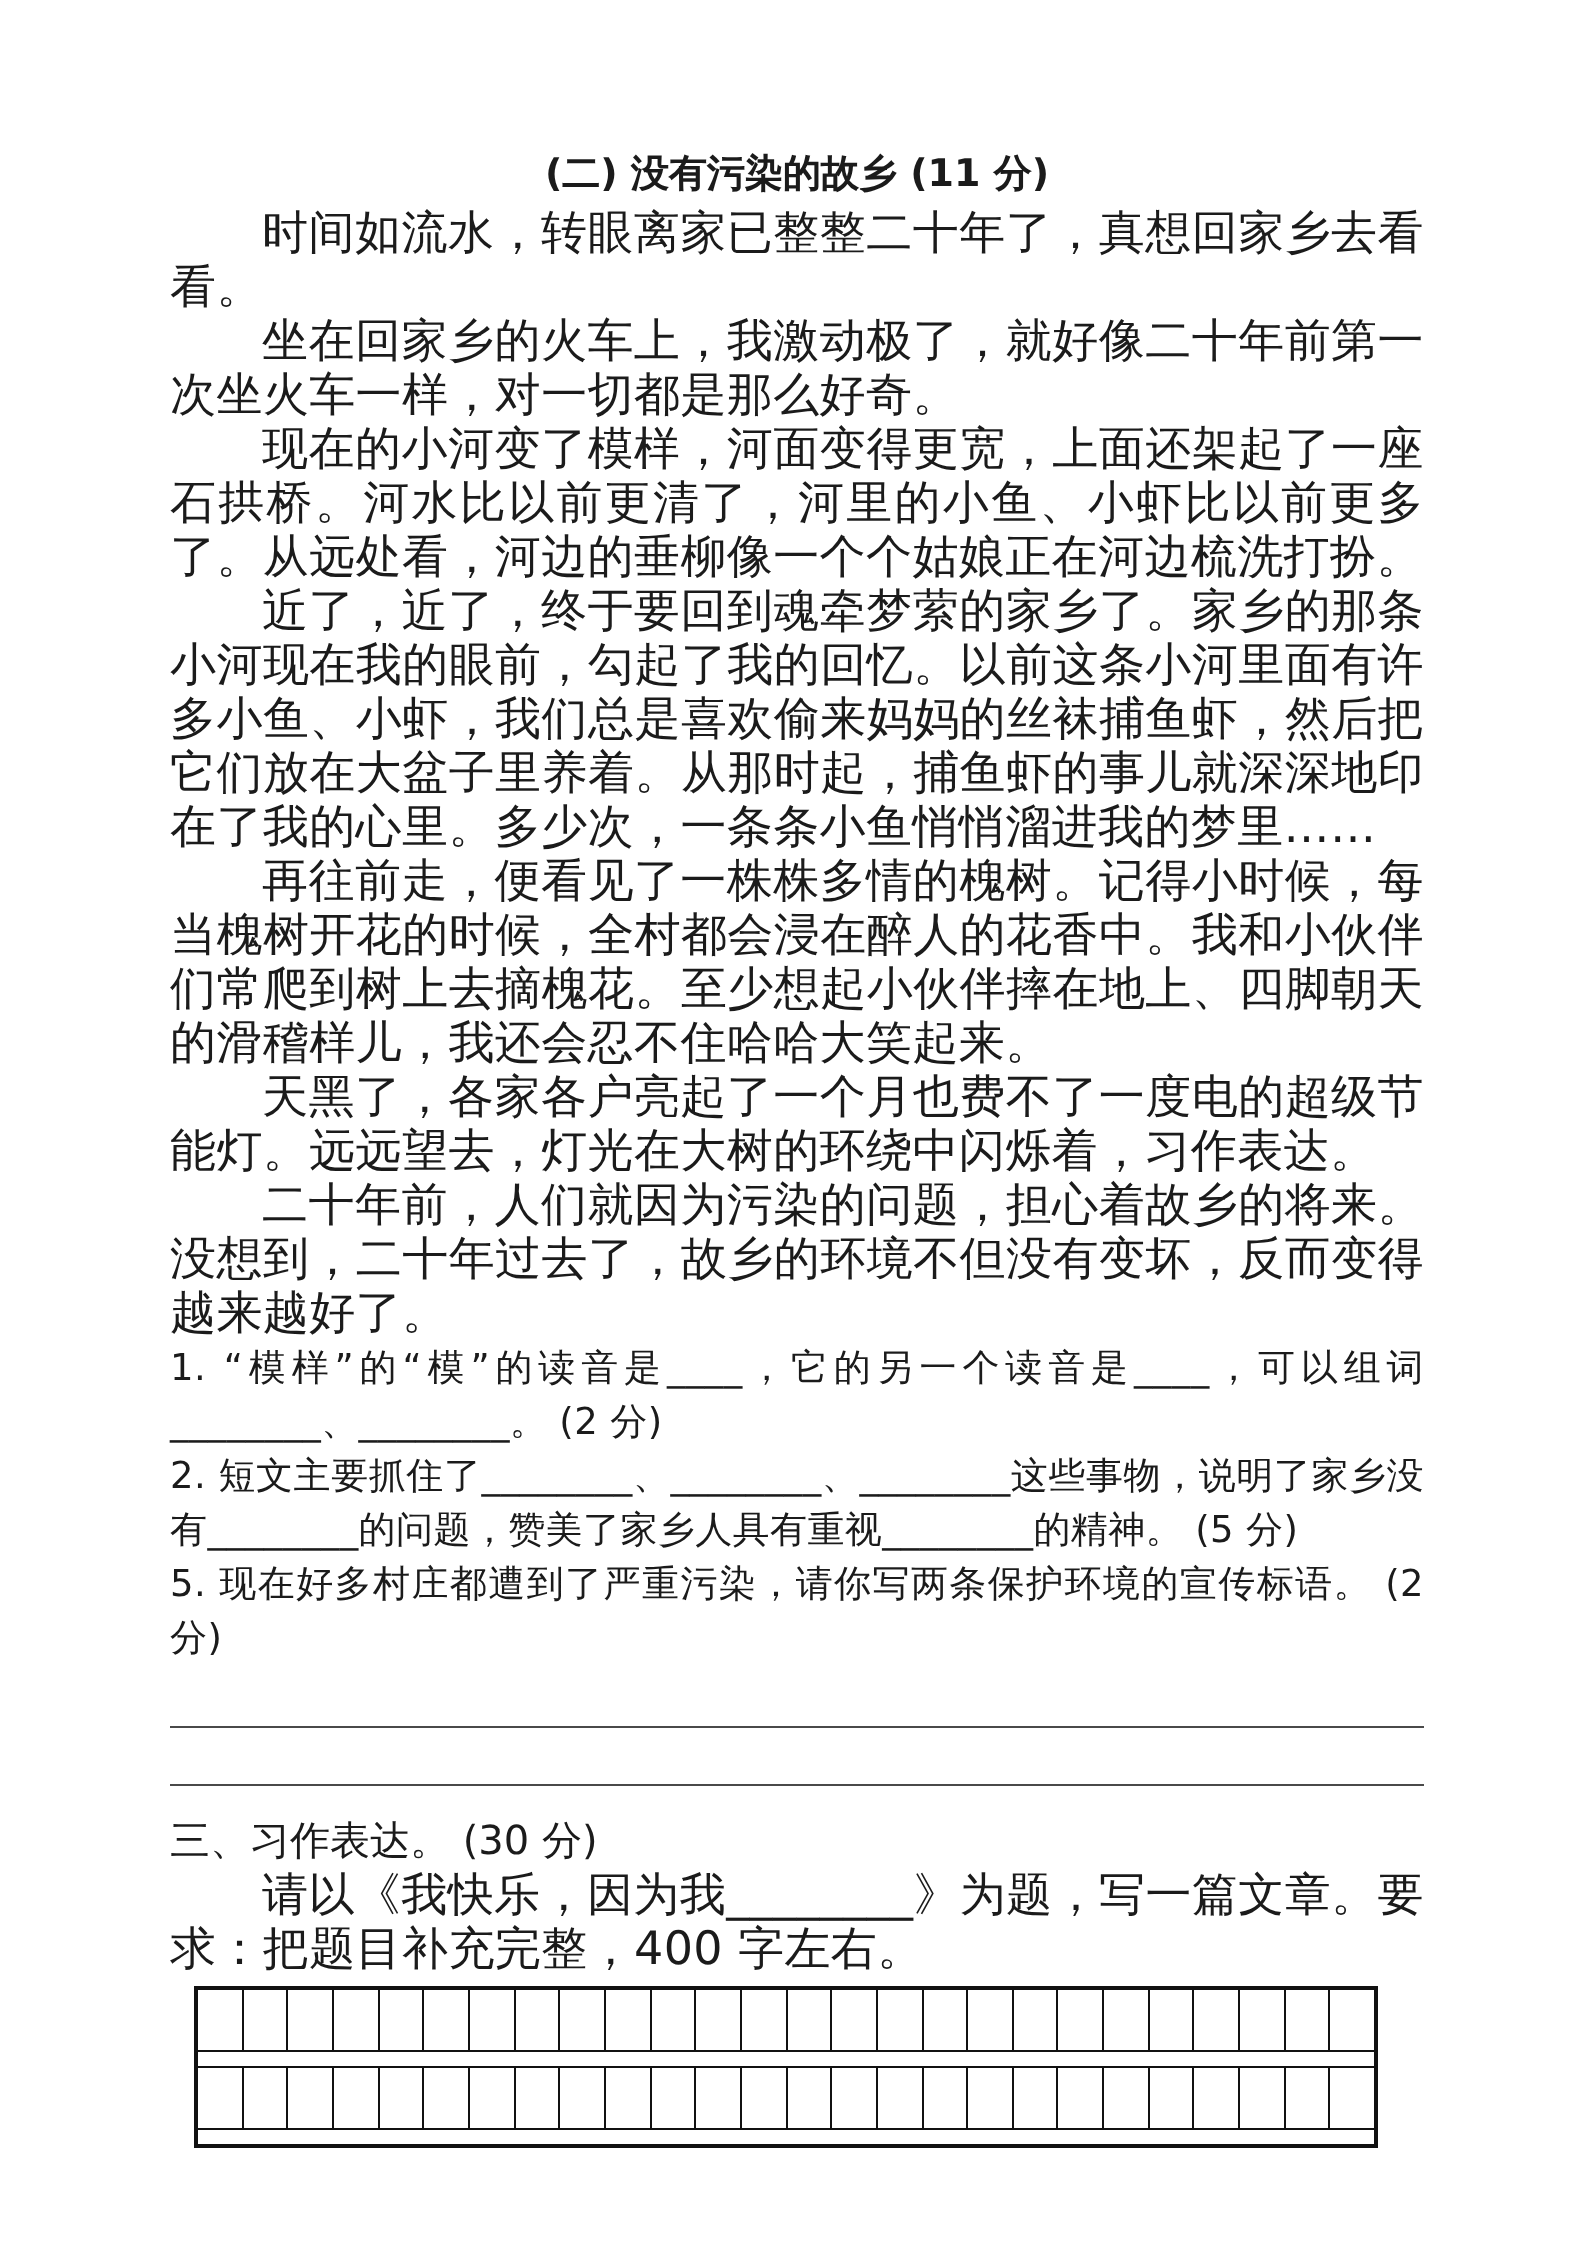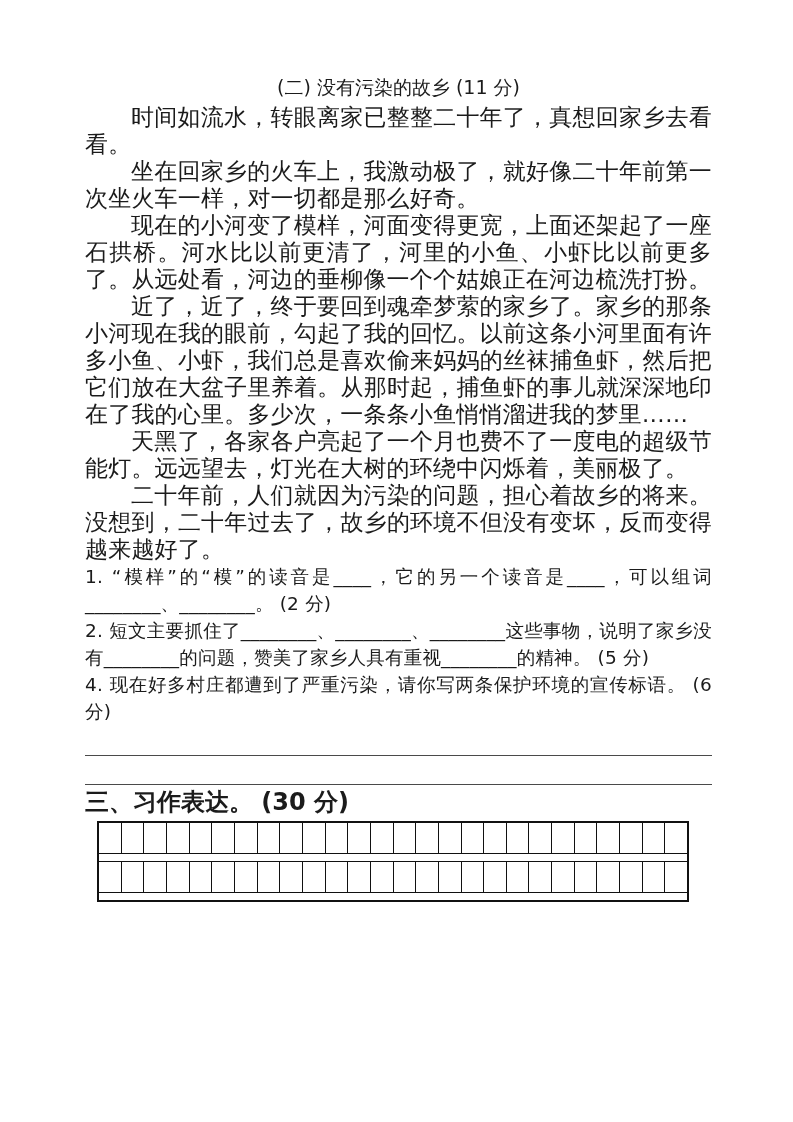--- a/index.html
+++ b/index.html
@@ -15,21 +15,21 @@
   .content {
     position: absolute;
     left: 85px;
     top: 74px;
     width: 627px;
   }
   .title {
     margin: 0 0 3px 0;
     text-align: center;
     font-size: 19px;
-    font-weight: normal;
+    font-weight: bold;
     line-height: 27px;
   }
   .para {
     margin: 0;
     font-size: 23px;
     line-height: 27px;
     text-indent: 2em;
     text-align: justify;
     letter-spacing: 0.2px;
   }
@@ -40,23 +40,23 @@
     text-indent: 0;
     text-align: justify;
     letter-spacing: 0.2px;
   }
   .answer-lines { margin-top: 2px; }
   .answer-line {
     height: 28px;
     border-bottom: 1.5px solid #4a4a4a;
   }
   .section-heading {
-    margin: 2px 0 0 0;
-    font-size: 24px;
-    font-weight: bold;
+    margin: 12px 0 0 0;
+    font-size: 20px;
+    font-weight: normal;
     line-height: 30px;
   }
   .writing-grid {
     margin-top: 4px;
     margin-left: 12px;
     width: 592px;
     border: 2px solid #111111;
     box-sizing: border-box;
   }
   .wgrid-row {
@@ -81,38 +81,40 @@
 <div class="sheet">
   <div class="content">
 
     <h2 class="title">(二) 没有污染的故乡 (11 分)</h2>
 
     <div id="passage">
         <p class="para">时间如流水，转眼离家已整整二十年了，真想回家乡去看看。</p>
         <p class="para">坐在回家乡的火车上，我激动极了，就好像二十年前第一次坐火车一样，对一切都是那么好奇。</p>
         <p class="para">现在的小河变了模样，河面变得更宽，上面还架起了一座石拱桥。河水比以前更清了，河里的小鱼、小虾比以前更多了。从远处看，河边的垂柳像一个个姑娘正在河边梳洗打扮。</p>
         <p class="para">近了，近了，终于要回到魂牵梦萦的家乡了。家乡的那条小河现在我的眼前，勾起了我的回忆。以前这条小河里面有许多小鱼、小虾，我们总是喜欢偷来妈妈的丝袜捕鱼虾，然后把它们放在大盆子里养着。从那时起，捕鱼虾的事儿就深深地印在了我的心里。多少次，一条条小鱼悄悄溜进我的梦里……</p>
-        <p class="para">天黑了，各家各户亮起了一个月也费不了一度电的超级节能灯。远远望去，灯光在大树的环绕中闪烁着，美丽极了。</p>
+        <p class="para">再往前走，便看见了一株株多情的槐树。记得小时候，每当槐树开花的时候，全村都会浸在醉人的花香中。我和小伙伴们常爬到树上去摘槐花。至少想起小伙伴摔在地上、四脚朝天的滑稽样儿，我还会忍不住哈哈大笑起来。</p>
+        <p class="para">天黑了，各家各户亮起了一个月也费不了一度电的超级节能灯。远远望去，灯光在大树的环绕中闪烁着，习作表达。</p>
         <p class="para">二十年前，人们就因为污染的问题，担心着故乡的将来。没想到，二十年过去了，故乡的环境不但没有变坏，反而变得越来越好了。</p>
       </div>
 
     <div id="questions">
         <p class="question">1. “模样”的“模”的读音是____，它的另一个读音是____，可以组词________、________。 (2 分)</p>
         <p class="question">2. 短文主要抓住了________、________、________这些事物，说明了家乡没有________的问题，赞美了家乡人具有重视________的精神。 (5 分)</p>
-        <p class="question">4. 现在好多村庄都遭到了严重污染，请你写两条保护环境的宣传标语。 (6 分)</p>
+        <p class="question">5. 现在好多村庄都遭到了严重污染，请你写两条保护环境的宣传标语。 (2 分)</p>
       </div>
 
     <div id="answer-lines" class="answer-lines">
         <div class="answer-line"></div>
         <div class="answer-line"></div>
       </div>
 
     <h3 class="section-heading">三、习作表达。 (30 分)</h3>
 
     <div id="writing-paras">
+        <p class="para">请以《我快乐，因为我________》为题，写一篇文章。要求：把题目补充完整，400 字左右。</p>
       </div>
 
     <div id="writing-grid" class="writing-grid">
         <div class="wgrid-row">
           <div class="wgrid-cell"></div>
           <div class="wgrid-cell"></div>
           <div class="wgrid-cell"></div>
           <div class="wgrid-cell"></div>
           <div class="wgrid-cell"></div>
           <div class="wgrid-cell"></div>

